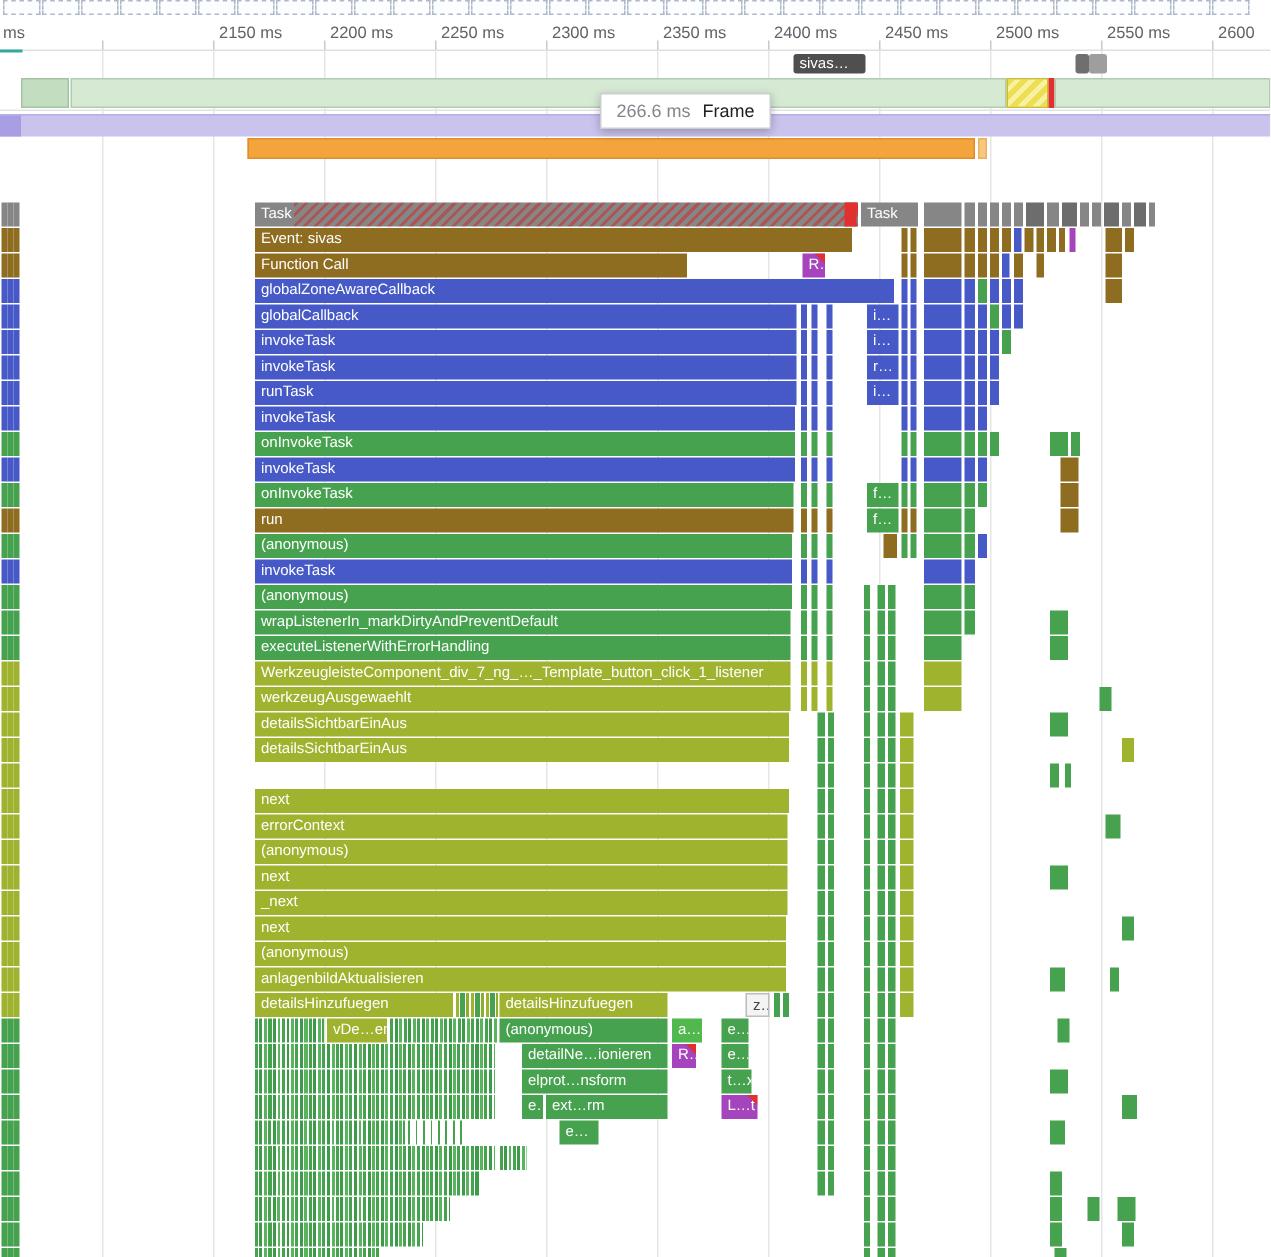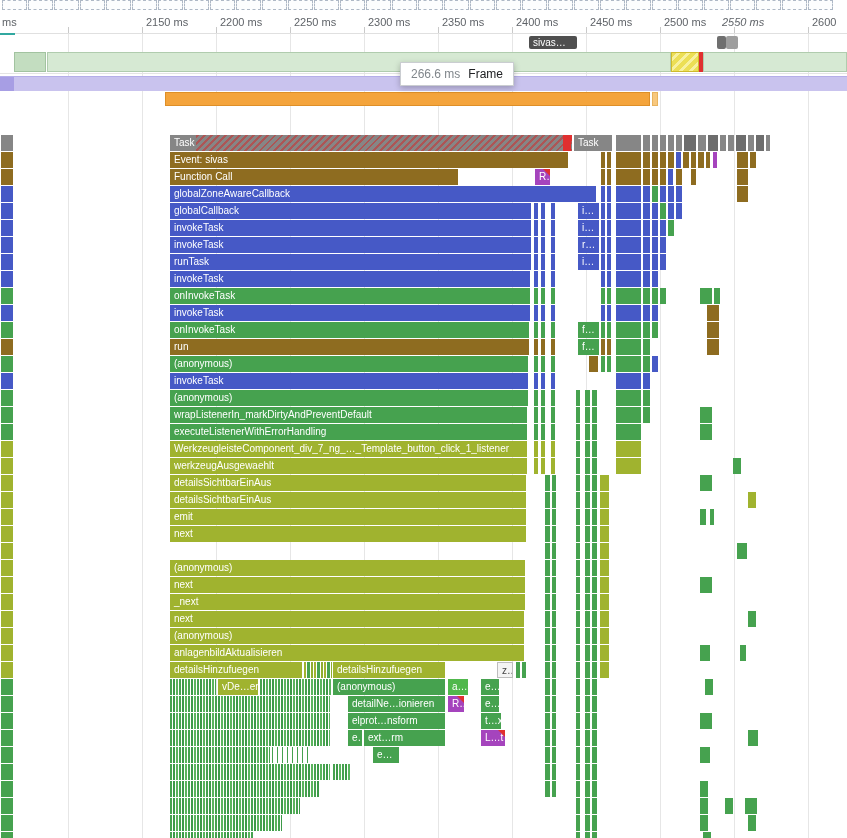--- a/index.html
+++ b/index.html
@@ -109,21 +109,21 @@
   <div class="ruler" id="ruler">
       <div class="ruler-label" style="left: 2px;">ms</div>
       <div class="ruler-label" style="left: 146px;">2150 ms</div>
       <div class="ruler-label" style="left: 220px;">2200 ms</div>
       <div class="ruler-label" style="left: 294px;">2250 ms</div>
       <div class="ruler-label" style="left: 368px;">2300 ms</div>
       <div class="ruler-label" style="left: 442px;">2350 ms</div>
       <div class="ruler-label" style="left: 516px;">2400 ms</div>
       <div class="ruler-label" style="left: 590px;">2450 ms</div>
       <div class="ruler-label" style="left: 664px;">2500 ms</div>
-      <div class="ruler-label" style="left: 722px; font-style: italic;">2550 ms</div>
+      <div class="ruler-label" style="left: 738px;">2550 ms</div>
       <div class="ruler-label" style="left: 812px;">2600</div>
       <div class="tick" style="left: 68px;"></div>
       <div class="tick" style="left: 142px;"></div>
       <div class="tick" style="left: 216px;"></div>
       <div class="tick" style="left: 290px;"></div>
       <div class="tick" style="left: 364px;"></div>
       <div class="tick" style="left: 438px;"></div>
       <div class="tick" style="left: 512px;"></div>
       <div class="tick" style="left: 586px;"></div>
       <div class="tick" style="left: 660px;"></div>
@@ -276,24 +276,24 @@
       <div class="bar c-gr" style="left: 700px; top: 424px; width: 12px;"></div>
       <div class="bar c-lm" style="left: 170px; top: 441px; width: 357px;">WerkzeugleisteComponent_div_7_ng_…_Template_button_click_1_listener</div>
       <div class="bar c-lm" style="left: 616px; top: 441px; width: 25px;"></div>
       <div class="bar c-lm" style="left: 170px; top: 458px; width: 357px;">werkzeugAusgewaehlt</div>
       <div class="bar c-lm" style="left: 616px; top: 458px; width: 25px;"></div>
       <div class="bar c-gr" style="left: 733px; top: 458px; width: 8px;"></div>
       <div class="bar c-lm" style="left: 170px; top: 475px; width: 356px;">detailsSichtbarEinAus</div>
       <div class="bar c-gr" style="left: 700px; top: 475px; width: 12px;"></div>
       <div class="bar c-lm" style="left: 170px; top: 492px; width: 356px;">detailsSichtbarEinAus</div>
       <div class="bar c-lm" style="left: 748px; top: 492px; width: 8px;"></div>
-      <div class="bar c-lm" style="left: 170px; top: 509px; width: 356px;">emit</div>
       <div class="bar c-gr" style="left: 700px; top: 509px; width: 6px;"></div>
       <div class="bar c-gr" style="left: 710px; top: 509px; width: 4px;"></div>
       <div class="bar c-lm" style="left: 170px; top: 526px; width: 356px;">next</div>
+      <div class="bar c-lm" style="left: 170px; top: 543px; width: 355px;">errorContext</div>
       <div class="bar c-gr" style="left: 737px; top: 543px; width: 10px;"></div>
       <div class="bar c-lm" style="left: 170px; top: 560px; width: 355px;">(anonymous)</div>
       <div class="bar c-lm" style="left: 170px; top: 577px; width: 355px;">next</div>
       <div class="bar c-gr" style="left: 700px; top: 577px; width: 12px;"></div>
       <div class="bar c-lm" style="left: 170px; top: 594px; width: 355px;">_next</div>
       <div class="bar c-lm" style="left: 170px; top: 611px; width: 354px;">next</div>
       <div class="bar c-gr" style="left: 748px; top: 611px; width: 8px;"></div>
       <div class="bar c-lm" style="left: 170px; top: 628px; width: 354px;">(anonymous)</div>
       <div class="bar c-lm" style="left: 170px; top: 645px; width: 354px;">anlagenbildAktualisieren</div>
       <div class="bar c-gr" style="left: 700px; top: 645px; width: 10px;"></div>

